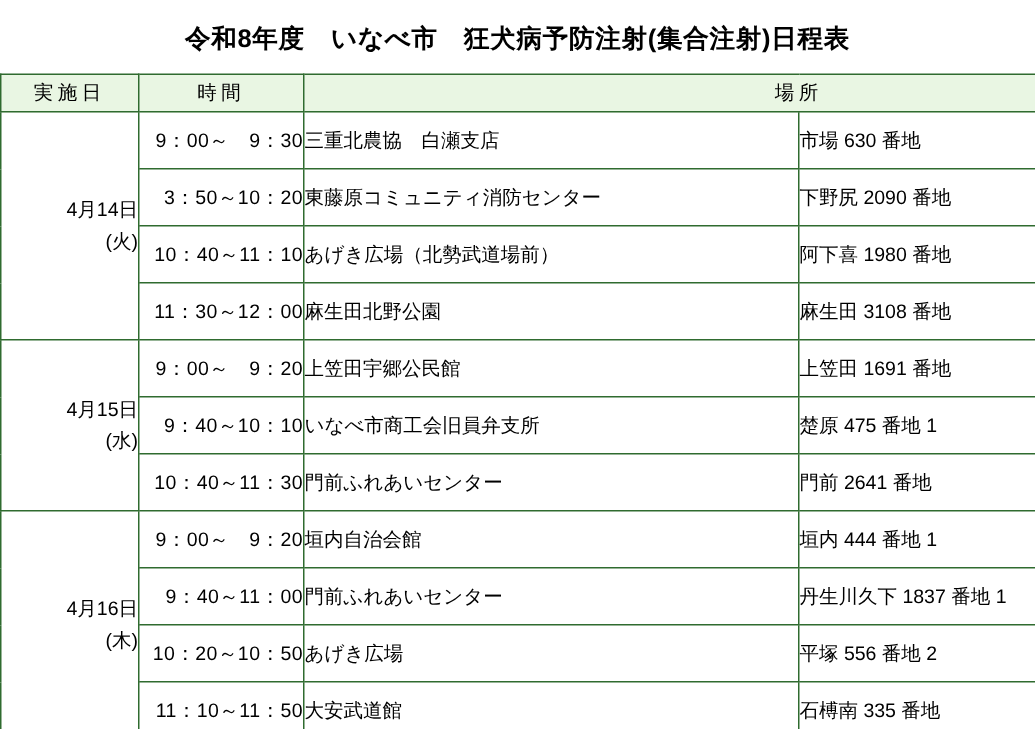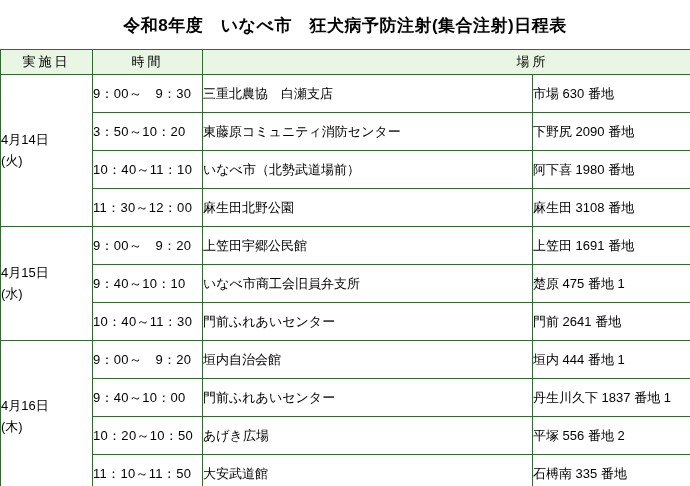--- a/index.html
+++ b/index.html
@@ -48,28 +48,28 @@
     text-align: center;
     font-weight: normal;
     height: 24px;
     letter-spacing: 3px;
   }
   .col-date { width: 92px; }
   .col-time { width: 110px; }
   .col-place { width: 330px; }
 
   td.date-cell {
-    text-align: left;
+    text-align: right;
     line-height: 1.55;
     font-size: 13px;
     border-top: 1px solid #2f6b2f;
     border-bottom: 1px solid #2f6b2f;
   }
   td.time-cell {
-    text-align: left;
+    text-align: right;
     font-size: 12.5px;
     height: 37px;
     letter-spacing: 0.3px;
   }
   td.place-cell {
     padding-left: 10px;
     font-size: 12.5px;
     height: 37px;
     font-family: Liberation Mono, monospace;
   }
@@ -118,21 +118,21 @@
         <td class="addr-cell dash-bottom">市場 630 番地</td>
 
       </tr>
       <tr>
         <td class="time-cell solid-bottom nowrap">3：50～10：20</td>
         <td class="place-cell solid-bottom">東藤原コミュニティ消防センター</td>
         <td class="addr-cell solid-bottom">下野尻 2090 番地</td>
       </tr>
       <tr>
         <td class="time-cell dash-bottom nowrap">10：40～11：10</td>
-        <td class="place-cell dash-bottom">いなべ市（北勢武道場前）</td>
+        <td class="place-cell dash-bottom">あげき広場（北勢武道場前）</td>
         <td class="addr-cell dash-bottom">阿下喜 1980 番地</td>
 
       </tr>
       <tr>
         <td class="time-cell solid-bottom nowrap">11：30～12：00</td>
         <td class="place-cell solid-bottom">麻生田北野公園</td>
         <td class="addr-cell solid-bottom">麻生田 3108 番地</td>
       </tr>
 
       <tr>
@@ -161,21 +161,21 @@
         <td class="date-cell" rowspan="4">
           <div>4月16日</div>
           <div>(木)</div>
         </td>
         <td class="time-cell solid-bottom nowrap">9：00～　9：20</td>
         <td class="place-cell solid-bottom">垣内自治会館</td>
         <td class="addr-cell solid-bottom">垣内 444 番地 1</td>
 
       </tr>
       <tr>
-        <td class="time-cell dash-bottom nowrap">9：40～10：00</td>
+        <td class="time-cell dash-bottom nowrap">9：40～11：00</td>
         <td class="place-cell dash-bottom">門前ふれあいセンター</td>
         <td class="addr-cell dash-bottom">丹生川久下 1837 番地 1</td>
 
       </tr>
       <tr>
         <td class="time-cell dash-bottom nowrap">10：20～10：50</td>
         <td class="place-cell dash-bottom">あげき広場</td>
         <td class="addr-cell dash-bottom">平塚 556 番地 2</td>
       </tr>
       <tr>

